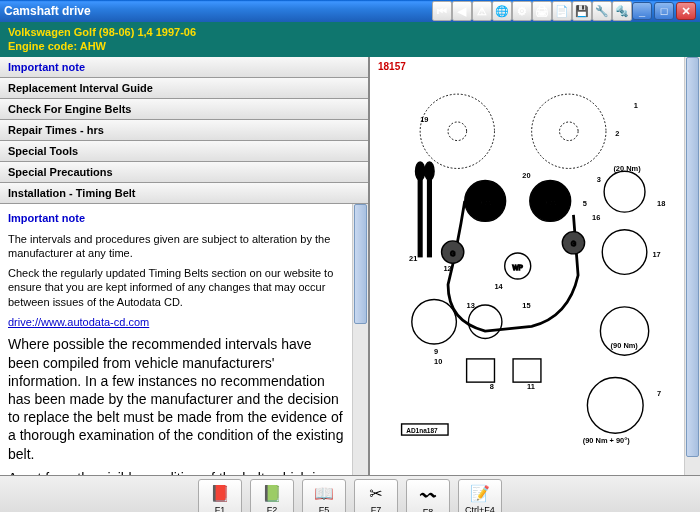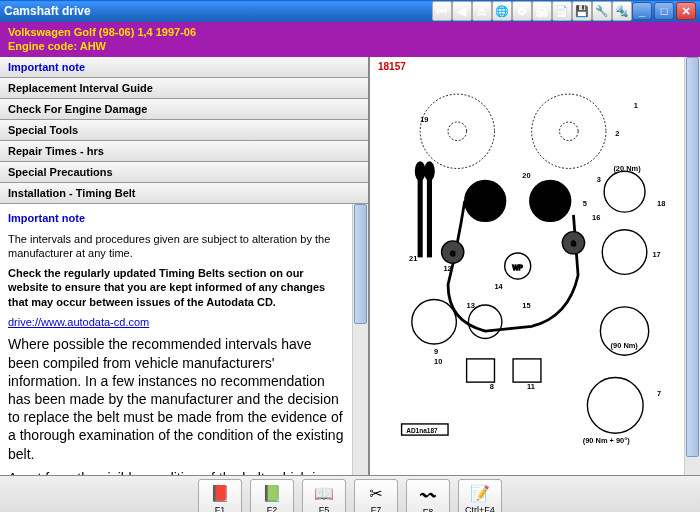--- a/index.html
+++ b/index.html
@@ -4,21 +4,21 @@
 <style>
 *{margin:0;padding:0;box-sizing:border-box;font-family:Arial,sans-serif}
 body{background:#3a6ea5;width:700px;height:512px;overflow:hidden}
 .titlebar{background:linear-gradient(to bottom,#0058c8,#3d95ff 8%,#2a7de0 40%,#1c5eb8);height:22px;display:flex;align-items:center;padding:0 4px;color:#fff;font-size:12px;font-weight:bold}
 .titlebar .title{flex:1}
 .titlebar .winbtns{display:flex;gap:2px}
 .winbtn{width:20px;height:18px;border-radius:3px;display:flex;align-items:center;justify-content:center;font-size:11px;font-family:Arial;cursor:pointer}
 .winbtn.min,.winbtn.max{background:linear-gradient(to bottom,#8cb8f0,#3d7dd8);color:#fff;border:1px solid #2a5a9a}
 .winbtn.close{background:linear-gradient(to bottom,#f08c8c,#d83d3d);color:#fff;border:1px solid #9a2a2a}
 .tbtn{width:20px;height:20px;border:1px solid #aaa;background:linear-gradient(to bottom,#fff,#e0e0e0);border-radius:2px;display:flex;align-items:center;justify-content:center;font-size:11px;cursor:pointer}
-.header{background:#a21caf;color:#ffdd00;padding:3px 8px;font-size:11px;font-weight:bold;line-height:1.3}
+.header{background:#0f766e;color:#ffdd00;padding:3px 8px;font-size:11px;font-weight:bold;line-height:1.3}
 .main{display:flex;height:418px;background:#84cc16}
 .left{width:370px;display:flex;flex-direction:column;border-right:2px solid #888}
 .navlist{}
 .navitem{background:linear-gradient(to bottom,#f8f8f8,#e0e0e0);border-bottom:1px solid #999;padding:4px 8px;font-size:11px;font-weight:bold;cursor:pointer}
 .navitem.first{color:#0000cc}
 .content{flex:1;overflow:auto;padding:8px;font-size:11px;background:#fff}
 .content h3{color:#0000cc;font-size:11px;margin-bottom:8px}
 .content p{margin-bottom:6px;line-height:1.3}
 .content a{color:#0000cc;text-decoration:underline}
 .content h1{font-size:20px;margin:12px 0;font-weight:bold}
@@ -59,31 +59,31 @@
 <div class="header">
   <div>Volkswagen   Golf (98-06) 1,4   1997-06</div>
   <div>Engine code: AHW</div>
 </div>
 
 <div class="main">
   <div class="left">
     <div class="navlist">
       <div class="navitem first">Important note</div>
       <div class="navitem">Replacement Interval Guide</div>
-      <div class="navitem">Check For Engine Damage</div>
+      <div class="navitem">Check For Engine Belts</div>
+      <div class="navitem">Repair Times - hrs</div>
       <div class="navitem">Special Tools</div>
-      <div class="navitem">Repair Times - hrs</div>
       <div class="navitem">Special Precautions</div>
       <div class="navitem">Installation - Timing Belt</div>
     </div>
     <div style="display:flex;flex:1;overflow:hidden">
       <div class="content">
         <h3>Important note</h3>
         <p style="font-weight:normal">The intervals and procedures given are subject to alteration by the manufacturer at any time.</p>
-        <p style="font-weight:bold">Check the regularly updated Timing Belts section on our website to ensure that you are kept informed of any changes that may occur between issues of the Autodata CD.</p>
+        <p style="font-weight:normal">Check the regularly updated Timing Belts section on our website to ensure that you are kept informed of any changes that may occur between issues of the Autodata CD.</p>
         <p><a>drive://www.autodata-cd.com</a></p>
         <p class="small">Where possible the recommended intervals have been compiled from vehicle manufacturers' information. In a few instances no recommendation has been made by the manufacturer and the decision to replace the belt must be made from the evidence of a thorough examination of the condition of the existing belt.</p>
         <p class="small">Apart from the visible condition of the belt, which is explained fully in the General Instructions/Toothed Timing Belts section, there are several other factors which</p>
       </div>
       <div class="scrollbar">
         <div class="thumb"></div>
       </div>
     </div>
   </div>
 

